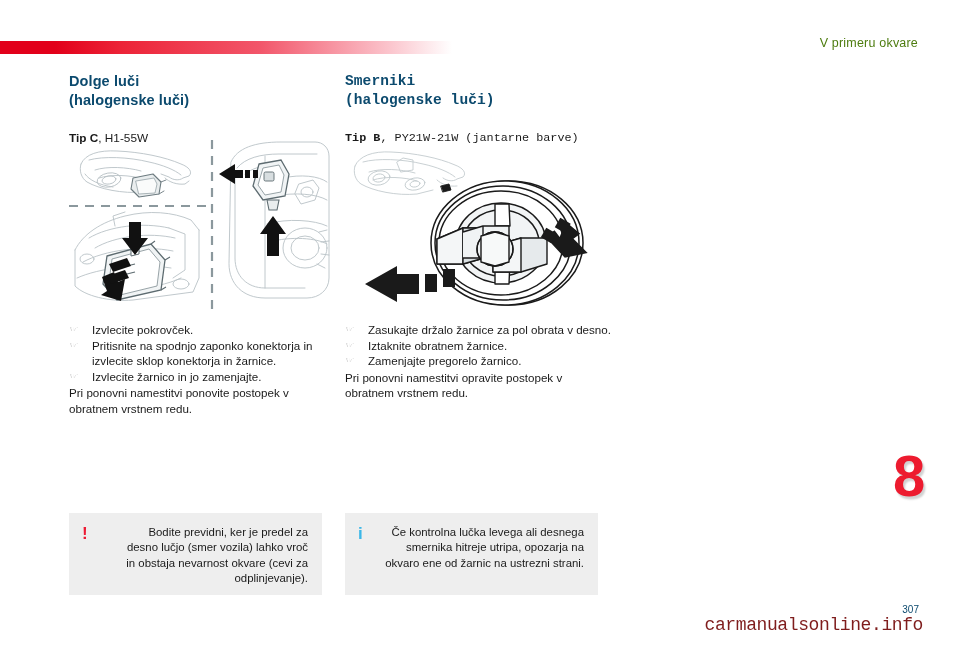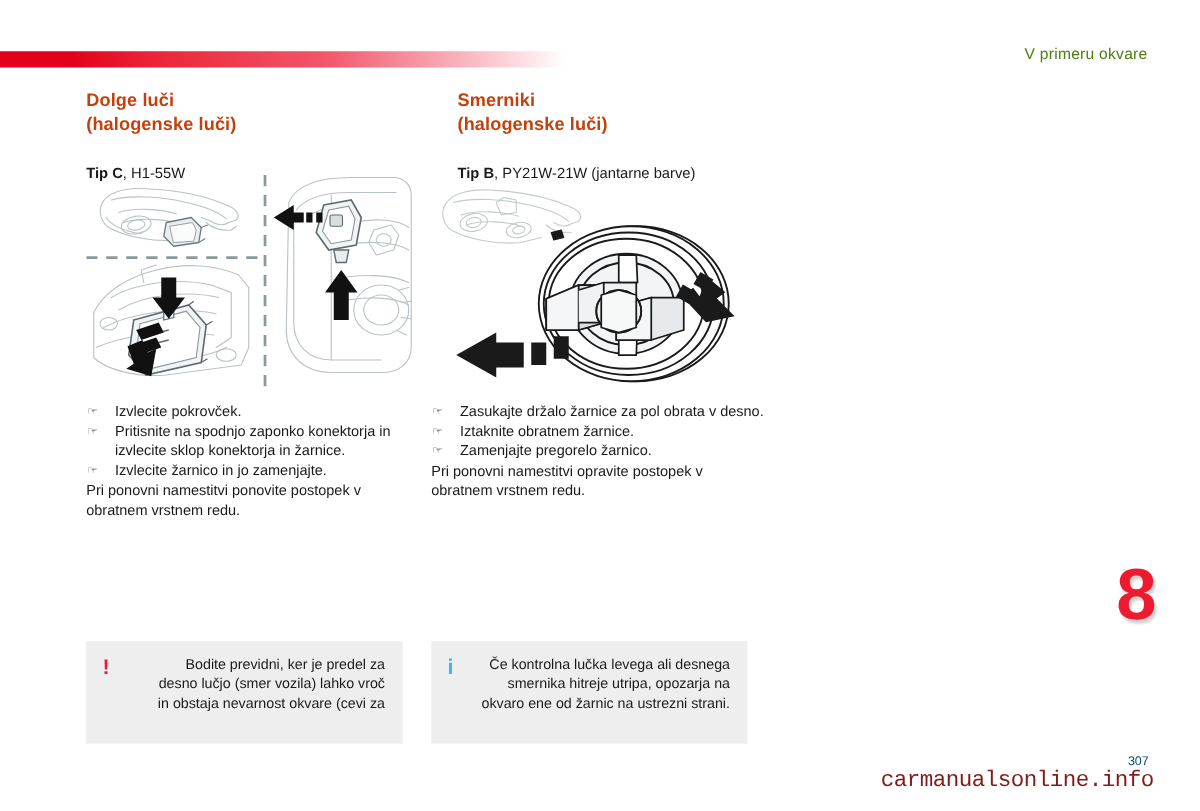--- a/index.html
+++ b/index.html
@@ -41,29 +41,29 @@
     white-space: nowrap;
   }
 
   
   .column {
     position: absolute;
     top: 72px;
     width: 268px;
   }
   #col-left  { left: 69px; }
-  #col-right { left: 366px; }
+  #col-right { left: 345px; font-family: Liberation Mono, monospace; }
 
   .section-title {
     font-size: 14.5px;
     font-weight: bold;
     line-height: 19px;
     letter-spacing: 0.1px;
     margin: 0;
-    color: #c2410c;
+    color: #0c4a6e;
   }
   .section-sub {
     font-size: 11.8px;
     line-height: 16px;
     margin: 20px 0 0 0;
     color: #1a1a1a;
   }
   .section-sub .strong { font-weight: bold; }
 
   
@@ -370,20 +370,21 @@
     <span class="closing-line">obratnem vrstnem redu.</span>
   </div>
 </div>
 
 <div class="callout" id="callout-warning">
   <div class="callout-icon warning">!</div>
   <div class="callout-text">
     <span>Bodite previdni, ker je predel za</span>
     <span>desno lučjo (smer vozila) lahko vroč</span>
     <span>in obstaja nevarnost okvare (cevi za</span>
+    <span>odplinjevanje).</span>
   </div>
 </div>
 
 <div class="callout" id="callout-info">
   <div class="callout-icon info">i</div>
   <div class="callout-text">
     <span>Če kontrolna lučka levega ali desnega</span>
     <span>smernika hitreje utripa, opozarja na</span>
     <span>okvaro ene od žarnic na ustrezni strani.</span>
   </div>

